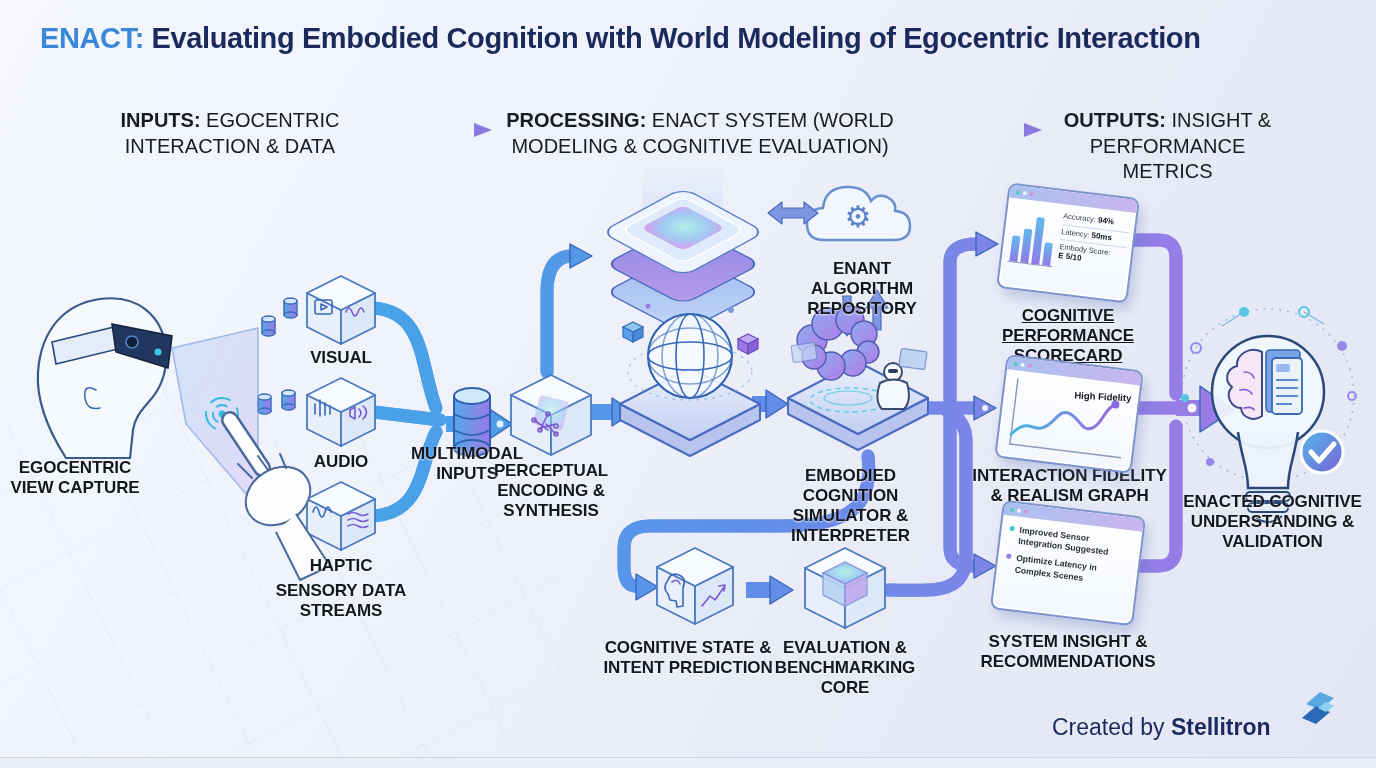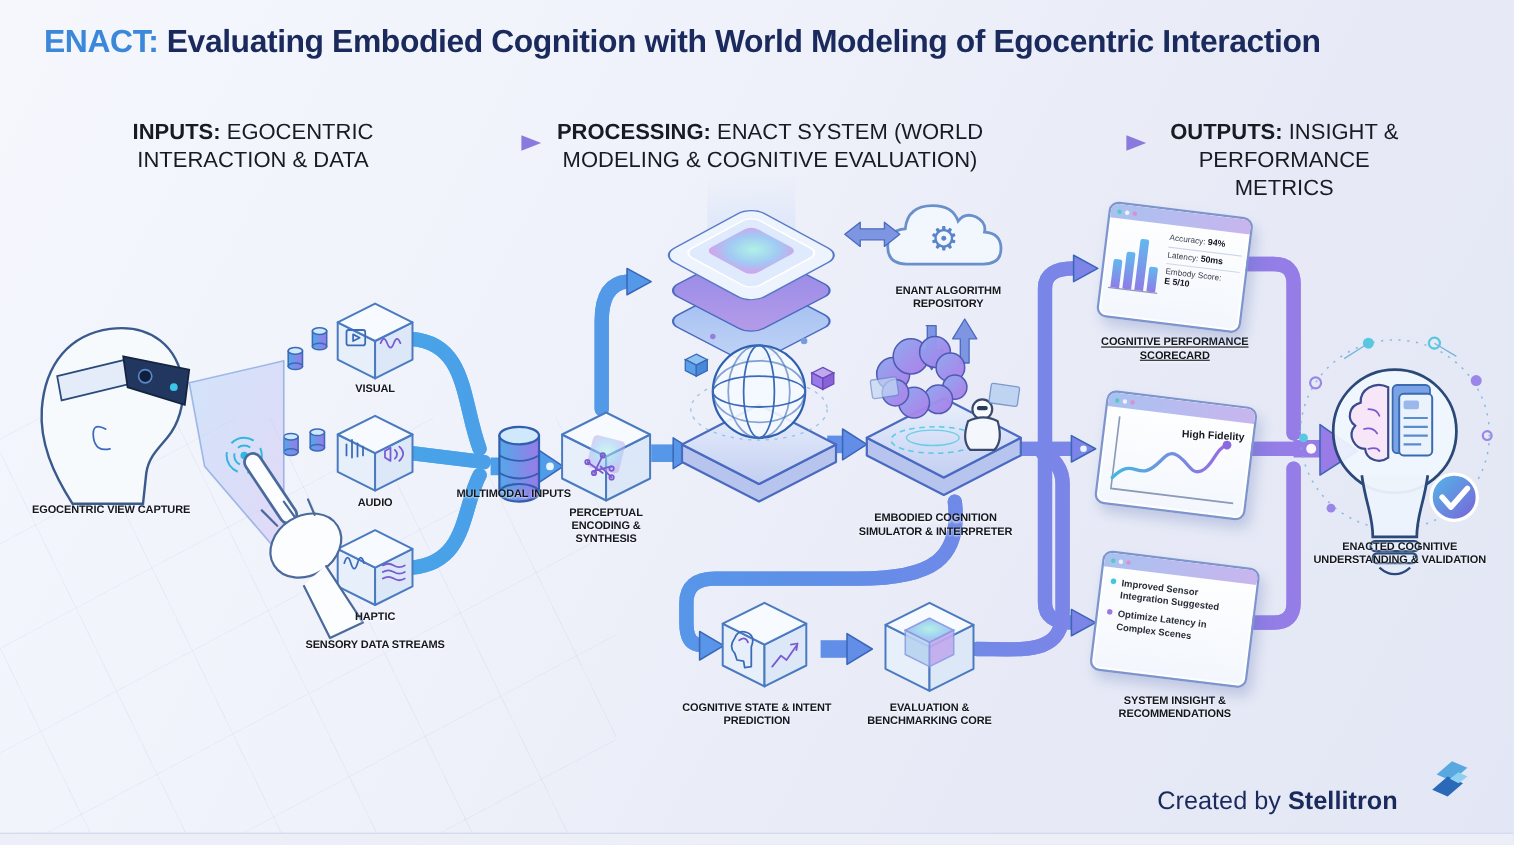--- a/index.html
+++ b/index.html
@@ -17,23 +17,23 @@
 
   .hdr{position:absolute;font-size:20px;line-height:1.28;text-align:center;color:#181b22;font-weight:500;}
   .hdr b{font-weight:800;}
   .hdr-inputs{left:105px;top:108px;width:250px;}
   .hdr-processing{left:495px;top:108px;width:410px;}
   .hdr-outputs{left:1050px;top:108px;width:235px;}
   .hdr-arrow{position:absolute;top:122px;height:16px;}
   .hdr-arrow-1{left:342px;width:152px;}
   .hdr-arrow-2{left:912px;width:132px;}
 
-  .lbl{position:absolute;font-size:10px;line-height:1.18;font-weight:700;text-align:center;color:#14171d;
+  .lbl{position:absolute;font-size:17px;line-height:1.18;font-weight:700;text-align:center;color:#14171d;
        letter-spacing:-.1px;text-shadow:0 1px 2px rgba(255,255,255,.85);}
-  .lbl-viewcap{left:26px;top:458px;width:150px;}
+  .lbl-viewcap{left:0;top:458px;width:150px;}
   .lbl-visual{left:301px;top:348px;width:80px;}
   .lbl-audio{left:301px;top:452px;width:80px;}
   .lbl-haptic{left:301px;top:556px;width:80px;}
   .lbl-sensory{left:272px;top:581px;width:138px;}
   .lbl-multimodal{left:408px;top:444px;width:118px;}
   .lbl-perceptual{left:492px;top:461px;width:118px;}
   .lbl-worldmodel{left:600px;top:470px;width:175px;}
   .lbl-repository{left:786px;top:259px;width:152px;}
   .lbl-simulator{left:768px;top:466px;width:165px;}
   .lbl-cognitive{left:602px;top:638px;width:172px;}
@@ -455,20 +455,21 @@
   <div class="lbl lbl-audio">AUDIO</div>
   <div class="lbl lbl-haptic">HAPTIC</div>
   <div class="lbl lbl-sensory">SENSORY DATA STREAMS</div>
   <div class="lbl lbl-multimodal">MULTIMODAL INPUTS</div>
   <div class="lbl lbl-perceptual">PERCEPTUAL ENCODING &amp; SYNTHESIS</div>
   <div class="lbl lbl-repository">ENANT ALGORITHM REPOSITORY</div>
   <div class="lbl lbl-simulator">EMBODIED COGNITION SIMULATOR &amp; INTERPRETER</div>
   <div class="lbl lbl-cognitive">COGNITIVE STATE &amp; INTENT PREDICTION</div>
   <div class="lbl lbl-evaluation">EVALUATION &amp; BENCHMARKING CORE</div>
   <div class="lbl lbl-scorecard">COGNITIVE PERFORMANCE SCORECARD</div>
+  <div class="lbl lbl-fidelity">INTERACTION FIDELITY &amp; REALISM GRAPH</div>
   <div class="lbl lbl-insights">SYSTEM INSIGHT &amp; RECOMMENDATIONS</div>
   <div class="lbl lbl-outcome">ENACTED COGNITIVE UNDERSTANDING &amp; VALIDATION</div>
 
   <div class="panel panel-scorecard">
     <div class="panel-top">
       <span class="dot dot-1"></span>
       <span class="dot dot-2"></span>
       <span class="dot dot-3"></span>
     </div>
     <div class="score-body">

